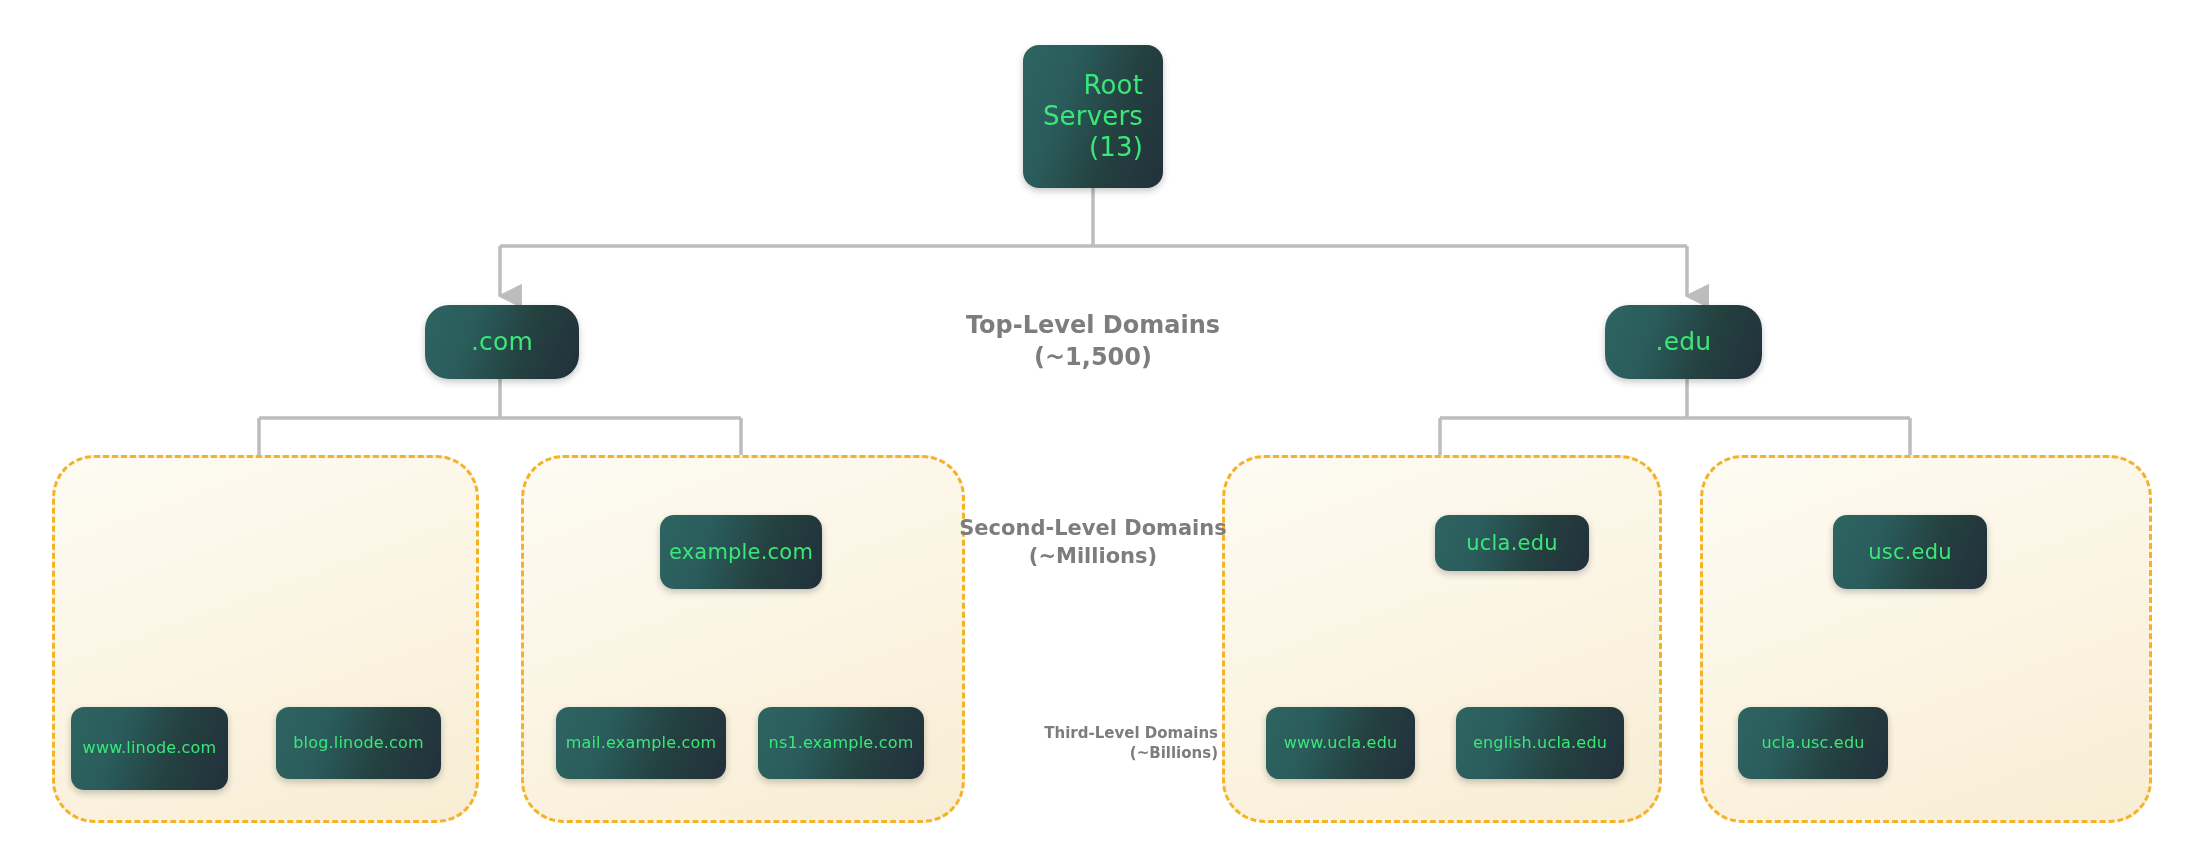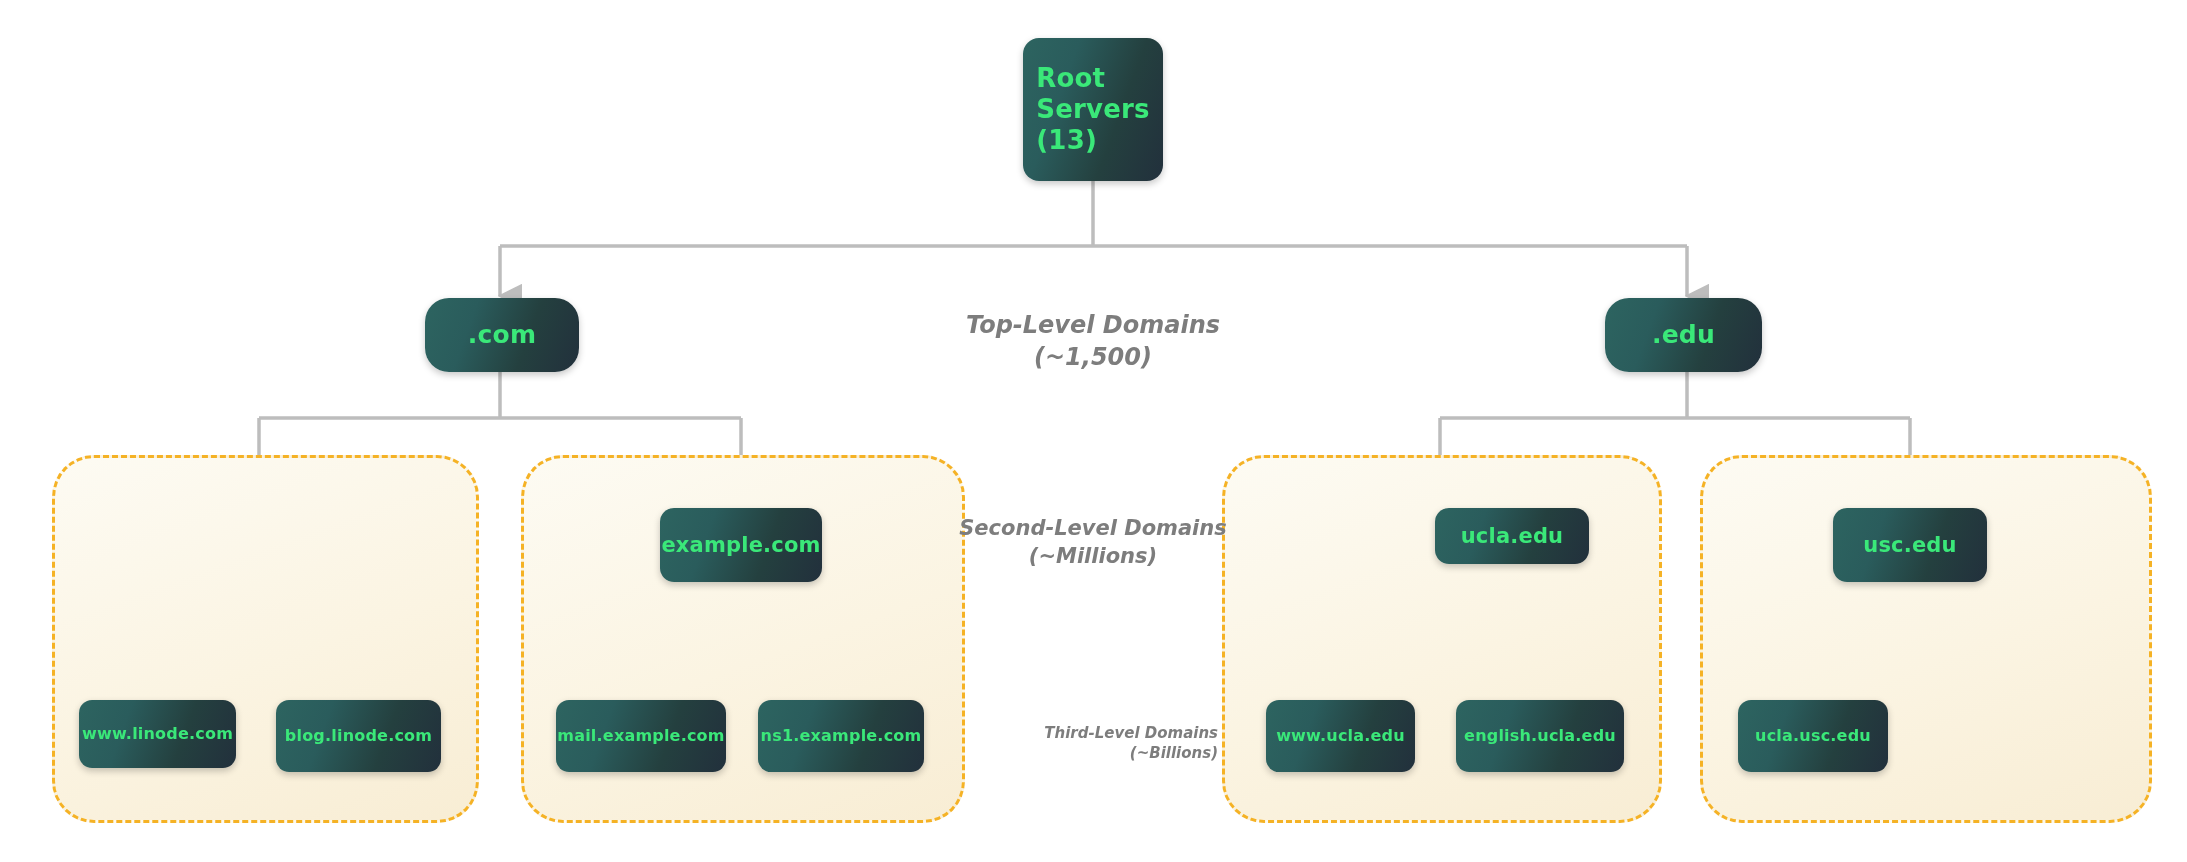--- a/index.html
+++ b/index.html
@@ -35,27 +35,28 @@
     box-sizing: border-box;
   }
 
   
   .node {
     position: absolute;
     box-sizing: border-box;
     display: flex;
     align-items: center;
     justify-content: center;
-    text-align: left;
+    text-align: right;
     color: #3AE879;
-    font-weight: bold;
+    font-weight: normal;
     letter-spacing: 0.2px;
     background: linear-gradient(110deg, #2D6460 0%, #2A5C5C 30%, #24403F 65%, #22303C 100%);
     box-shadow: 0 3px 7px rgba(0,0,0,0.22);
     line-height: 1.18;
+    margin-top: 7px;
   }
   .node.root {
     border-radius: 16px;
     font-size: 26px;
     white-space: pre-line;
   }
   .node.tld {
     border-radius: 24px;
     font-size: 25px;
   }
@@ -69,21 +70,20 @@
   }
 
   
   .tier-label {
     position: absolute;
     text-align: center;
     color: #7D7D7D;
     font-weight: bold;
     line-height: 1.32;
     white-space: pre-line;
-    font-style: italic;
   }
   .tier-label.big { font-size: 24px; }
   .tier-label.mid { font-size: 21px; }
   .tier-label.small { font-size: 15px; }
 </style>
 </head>
 <body>
 
 <div id="stage">
 
@@ -151,21 +151,21 @@
   <div class="tier-label small" style="left:968px; top:724px; width:250px;text-align:right;">Third-Level Domains
 (~Billions)</div>
 
   <div class="node tld" style="left:425px; top:298px; width:154px; height:74px;">.com</div>
   <div class="node tld" style="left:1605px; top:298px; width:157px; height:74px;">.edu</div>
 
   <div class="node sld" style="left:660px; top:508px; width:162px; height:74px;">example.com</div>
   <div class="node sld" style="left:1435px; top:508px; width:154px; height:56px;">ucla.edu</div>
   <div class="node sld" style="left:1833px; top:508px; width:154px; height:74px;">usc.edu</div>
 
-  <div class="node leaf" style="left:79px; top:700px; width:157px; height:68px;">www.linode.com</div>
+  <div class="node leaf" style="left:71px; top:700px; width:157px; height:83px;">www.linode.com</div>
   <div class="node leaf" style="left:276px; top:700px; width:165px; height:72px;">blog.linode.com</div>
 
   <div class="node leaf" style="left:556px; top:700px; width:170px; height:72px;">mail.example.com</div>
   <div class="node leaf" style="left:758px; top:700px; width:166px; height:72px;">ns1.example.com</div>
 
   <div class="node leaf" style="left:1266px; top:700px; width:149px; height:72px;">www.ucla.edu</div>
   <div class="node leaf" style="left:1456px; top:700px; width:168px; height:72px;">english.ucla.edu</div>
 
   <div class="node leaf" style="left:1738px; top:700px; width:150px; height:72px;">ucla.usc.edu</div>
 

